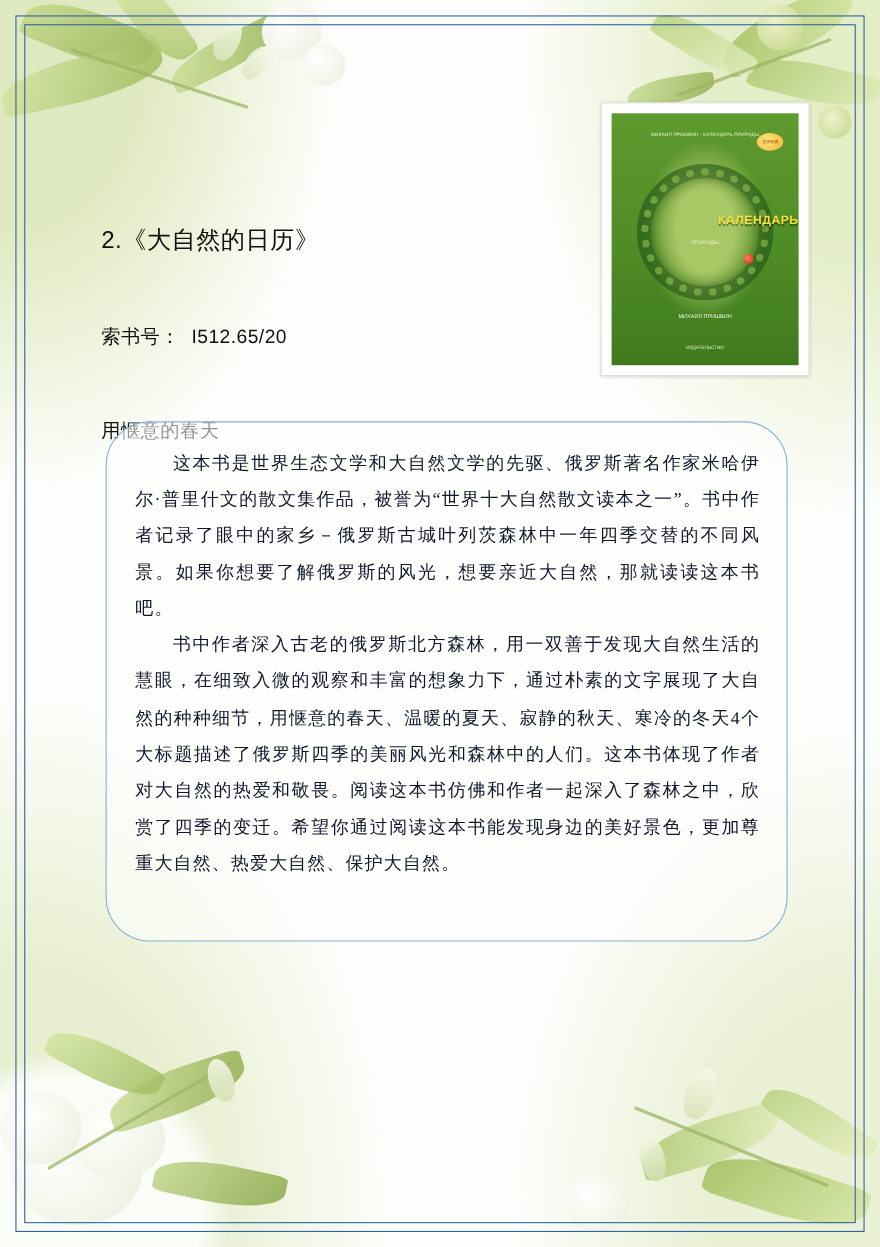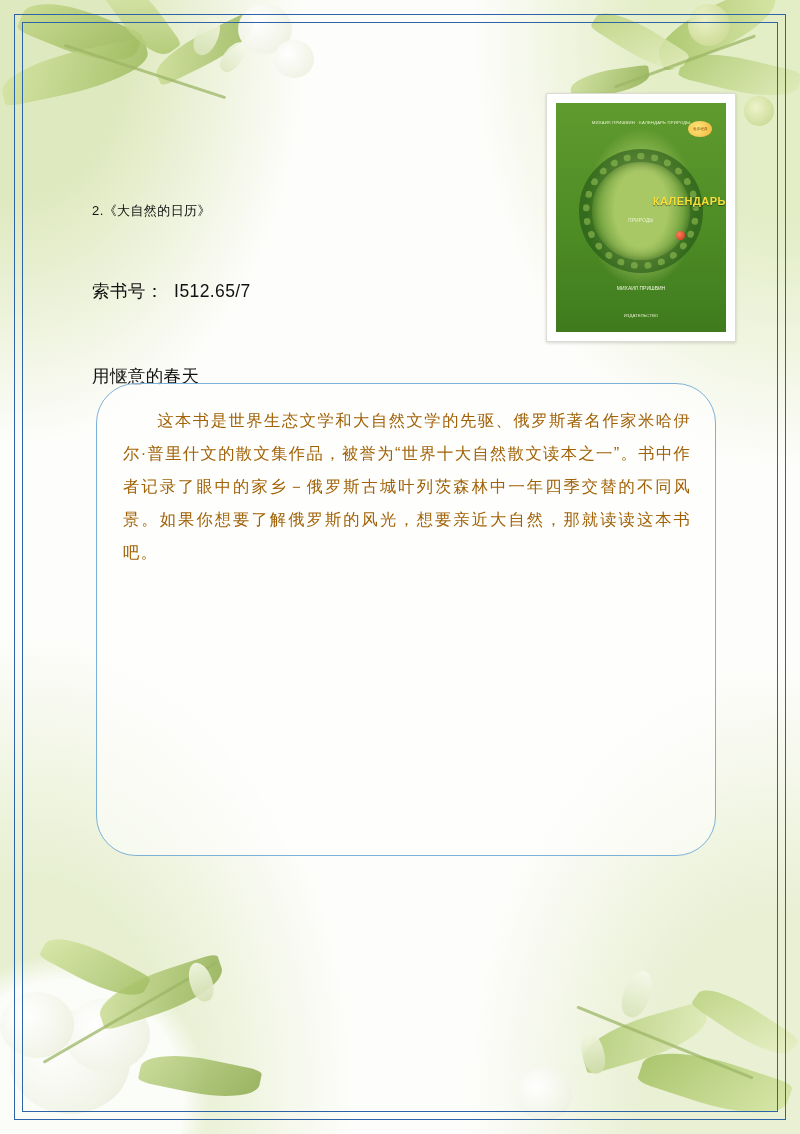--- a/index.html
+++ b/index.html
@@ -68,21 +68,21 @@
     position: absolute;
     left: 92px;
     top: 143px;
     color: #111;
     font-size: 17.5px;
     line-height: 1.62;
     letter-spacing: .4px;
     white-space: pre;
   }
   .title-block .line { display: block; }
-  .title-block .line1 { font-size: 13px; }
+  .title-block .line1 { font-size: 22px; }
 
   
   .cover-frame {
     position: absolute;
     left: 546px;
     top: 93px;
     width: 190px;
     height: 249px;
     background: #ffffff;
     border: 1px solid #dcdcd2;
@@ -160,27 +160,27 @@
     height: 473px;
     border: 1.6px solid #7fb1d8;
     border-radius: 40px;
     background: rgba(255,255,255,.55);
   }
   .text-body {
     position: absolute;
     left: 26px;
     top: 20px;
     width: 568px;
-    color: #a16207;
+    color: #0f172a;
     font-size: 16.3px;
     line-height: 2.03;
     letter-spacing: 1.1px;
     text-align: justify;
     text-justify: inter-character;
-    font-family: Liberation Sans, sans-serif;
+    font-family: Liberation Serif, serif;
   }
   .text-body p { margin: 0; text-indent: 2.1em; }
 </style>
 </head>
 <body>
 
 <div class="page-bg"></div>
 
 <div class="leafset" style="left:0;top:0;width:330px;height:190px;">
   <div class="leaf" style="left:20px;top:10px;width:120px;height:44px;transform:rotate(22deg);background:linear-gradient(120deg,#c9dc8f,#8fae4e);"></div>
@@ -225,36 +225,37 @@
   <div class="stem" style="right:40px;bottom:90px;width:190px;height:3px;transform:rotate(22deg);"></div>
 </div>
 
 <div class="border-outer"></div>
 <div class="border-inner"></div>
 
 <div class="content">
 
   <div class="title-block">
     <span class="line line1">2.《大自然的日历》</span>
-    <span class="line">索书号：  I512.65/7</span>
+    <span class="line">索书号：  I512.65/20</span>
     <span class="line">用惬意的春天</span>
   </div>
 
   <div class="cover-frame">
     <div class="cover">
       <div class="ctop">МИХАИЛ ПРИШВИН · КАЛЕНДАРЬ ПРИРОДЫ</div>
       <div class="badge">世界经典</div>
       <div class="wreath"></div>
       <div class="ctitle">КАЛЕНДАРЬ</div>
       <div class="csub">ПРИРОДЫ</div>
       <div class="berry"></div>
       <div class="cauthor">МИХАИЛ ПРИШВИН</div>
       <div class="cpub">ИЗДАТЕЛЬСТВО</div>
     </div>
   </div>
 
   <div class="text-card">
     <div class="text-body">
       <p>这本书是世界生态文学和大自然文学的先驱、俄罗斯著名作家米哈伊尔·普里什文的散文集作品，被誉为“世界十大自然散文读本之一”。书中作者记录了眼中的家乡－俄罗斯古城叶列茨森林中一年四季交替的不同风景。如果你想要了解俄罗斯的风光，想要亲近大自然，那就读读这本书吧。</p>
+      <p>书中作者深入古老的俄罗斯北方森林，用一双善于发现大自然生活的慧眼，在细致入微的观察和丰富的想象力下，通过朴素的文字展现了大自然的种种细节，用惬意的春天、温暖的夏天、寂静的秋天、寒冷的冬天4个大标题描述了俄罗斯四季的美丽风光和森林中的人们。这本书体现了作者对大自然的热爱和敬畏。阅读这本书仿佛和作者一起深入了森林之中，欣赏了四季的变迁。希望你通过阅读这本书能发现身边的美好景色，更加尊重大自然、热爱大自然、保护大自然。</p>
     </div>
   </div>
 
 </div>
 
 </body></html>

